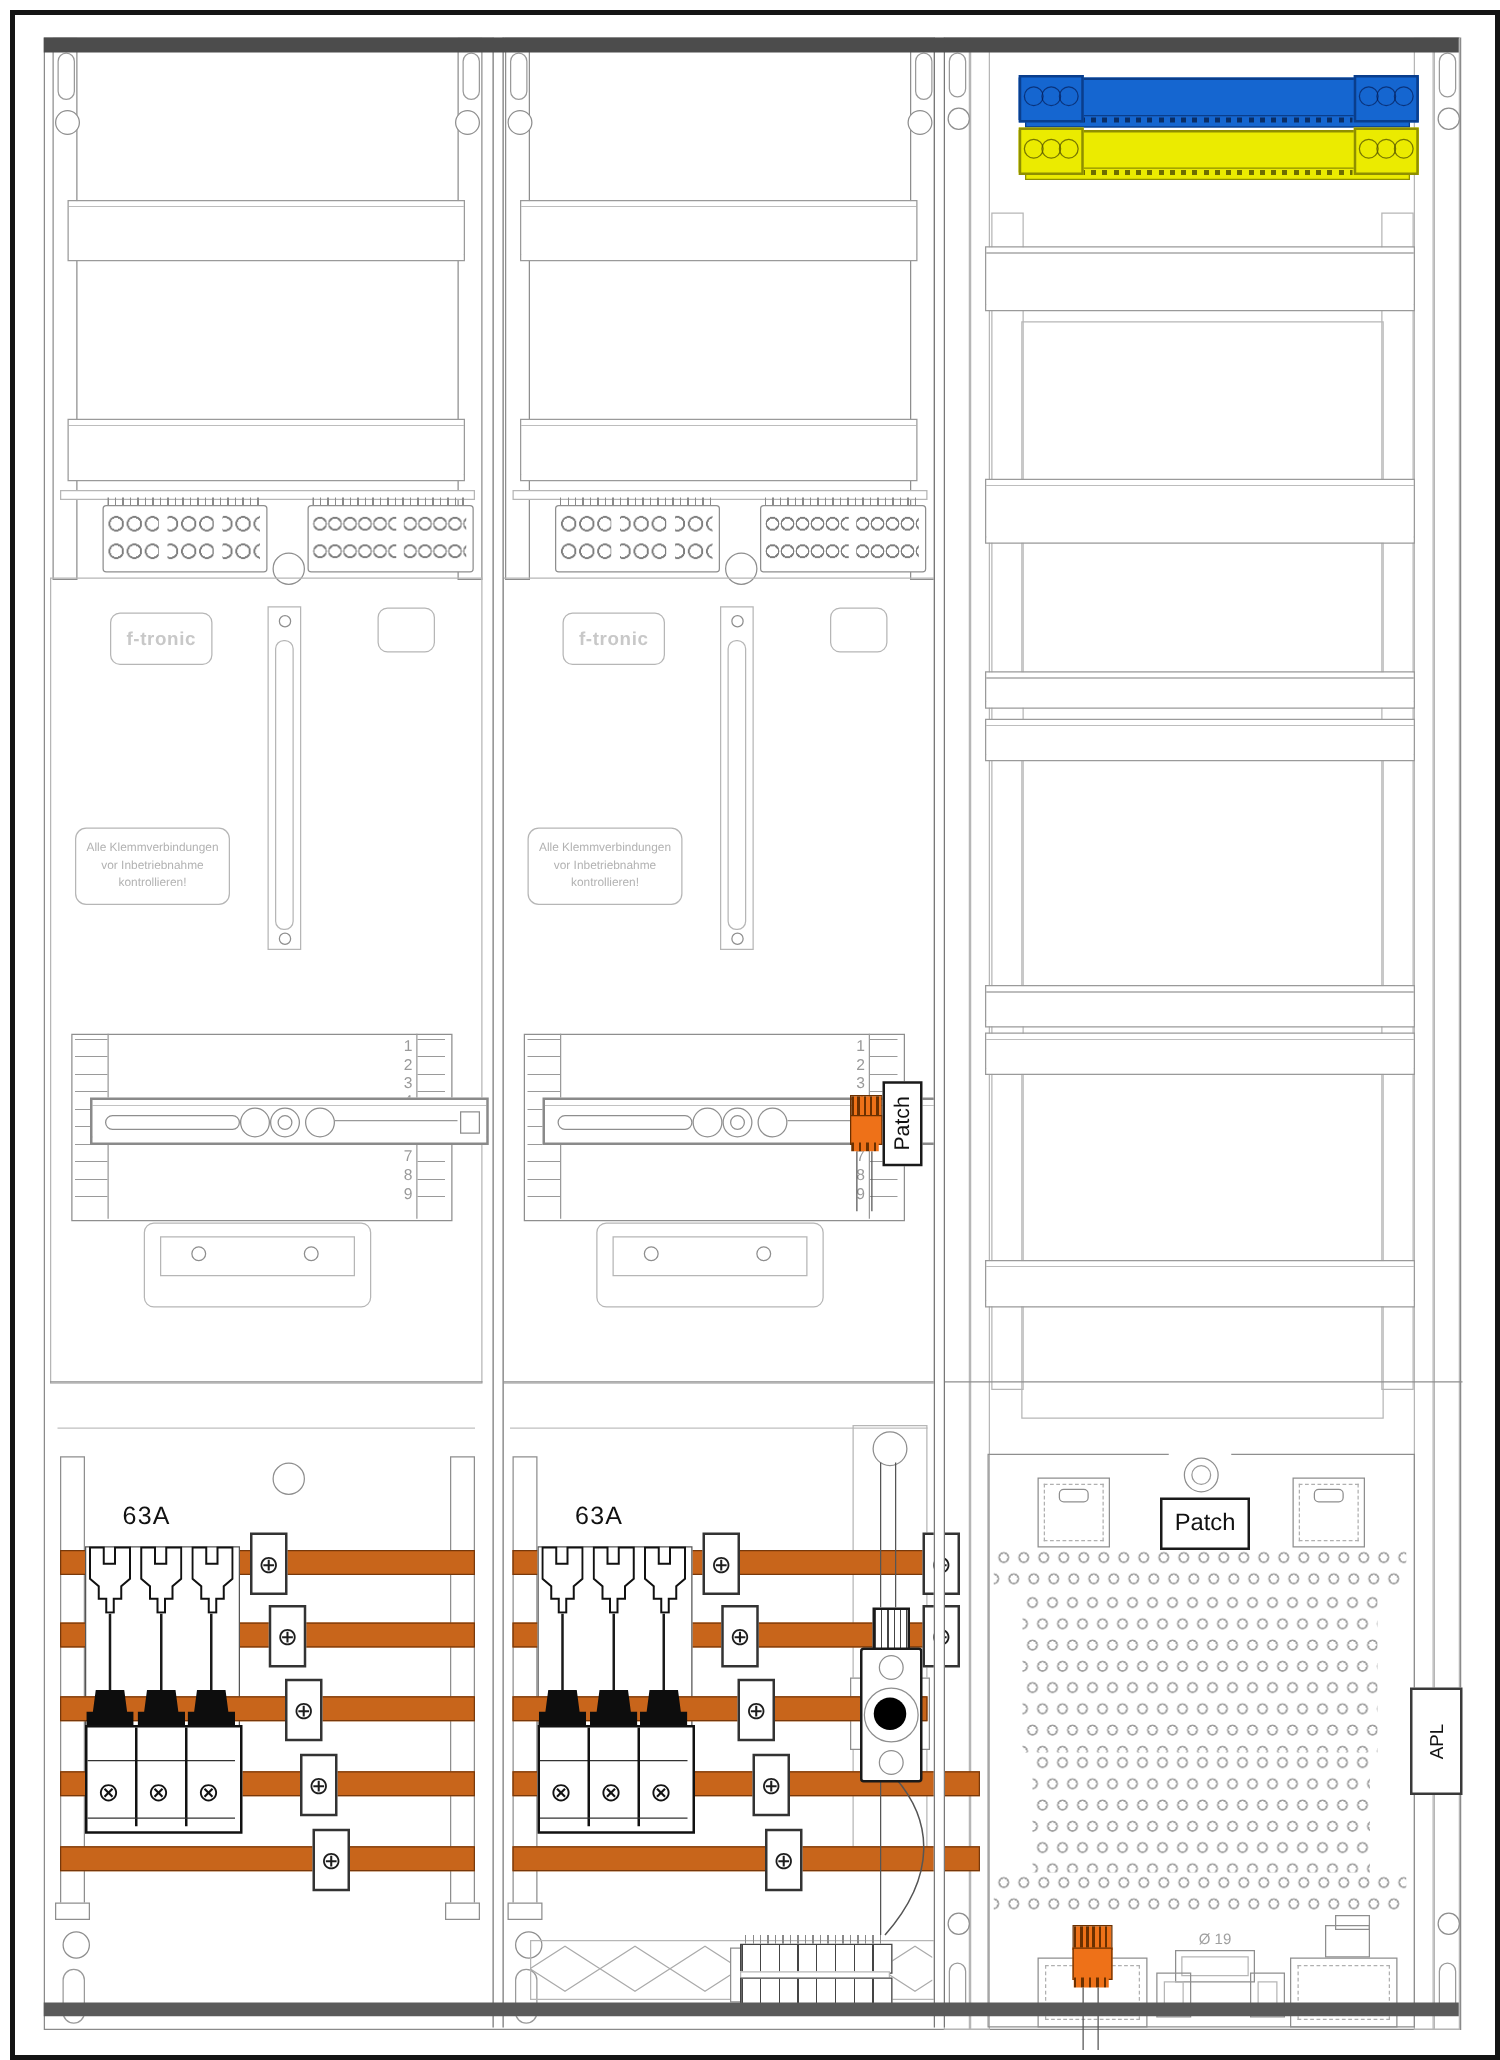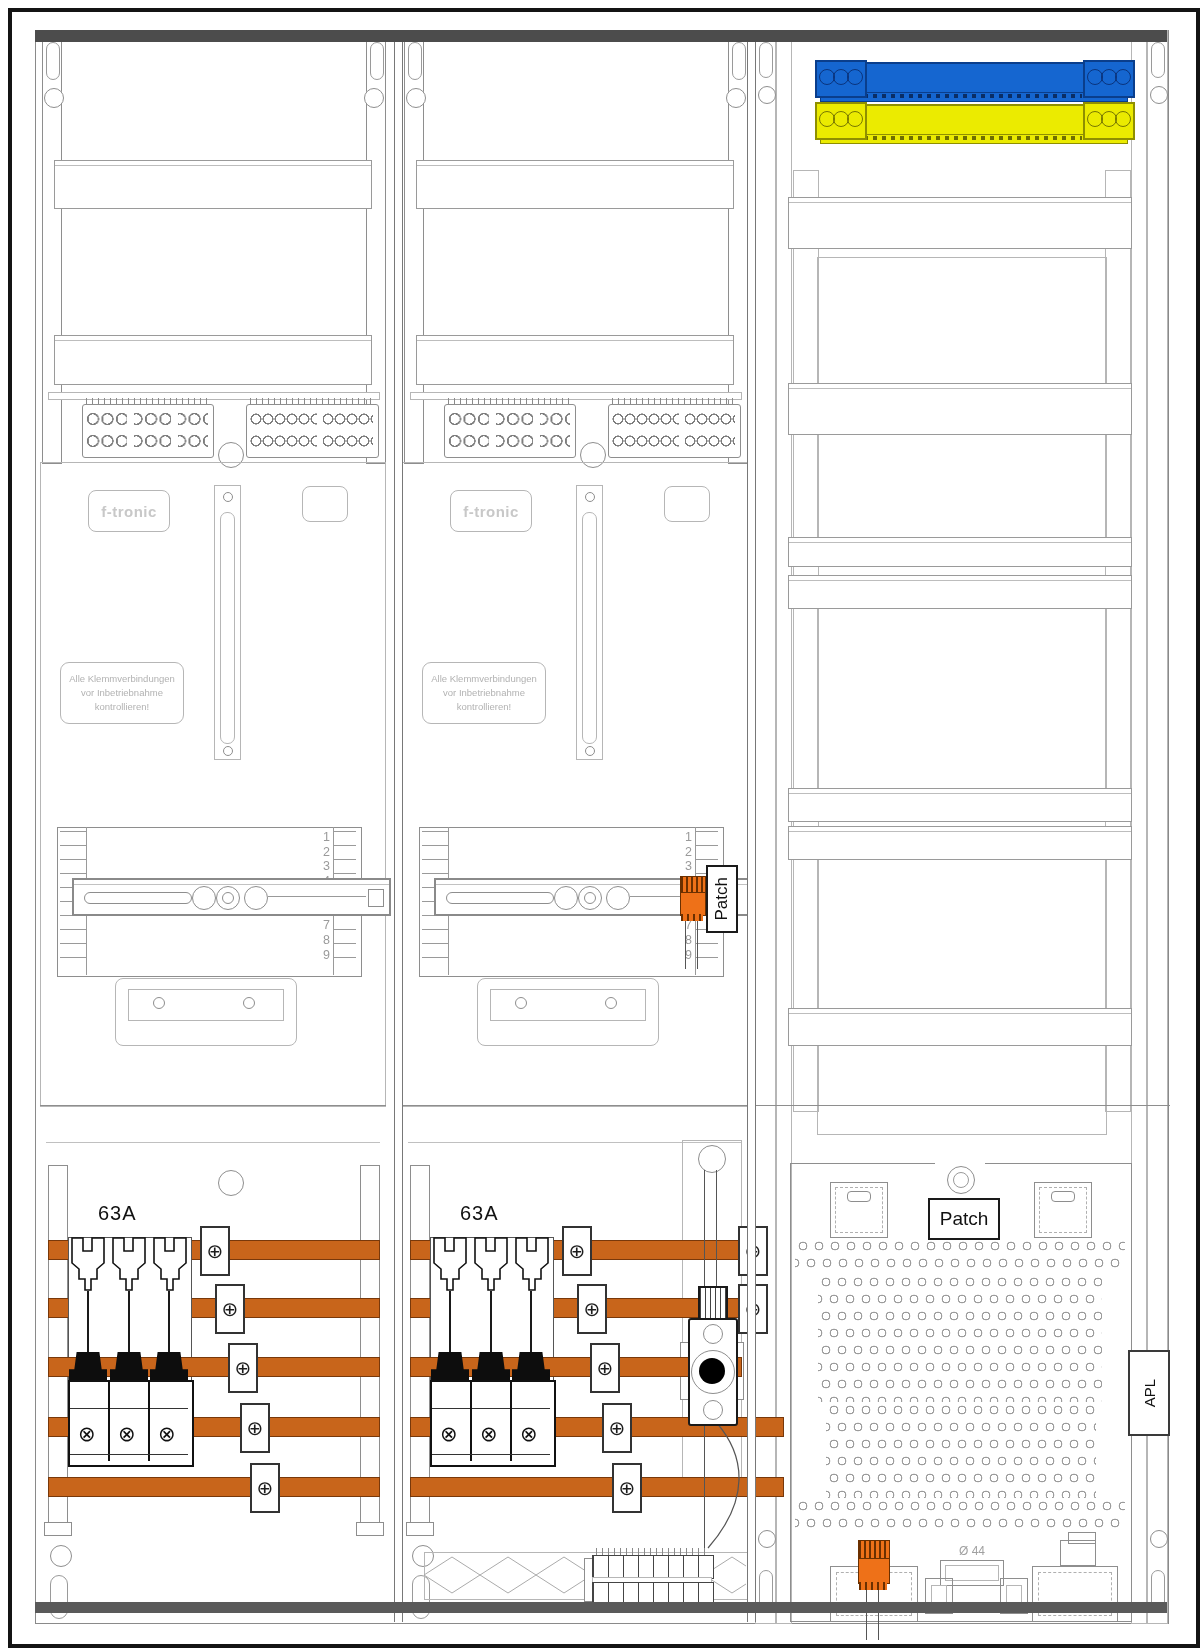--- a/index.html
+++ b/index.html
@@ -427,21 +427,21 @@
 
     <div class="a patchbox" style="left:376px;top:1320px;width:38px;height:82px;background:#fff;border:2px solid #3a3a3a;z-index:5">
         <span class="vtext" style="font-size:15px">APL</span>
       </div>
 
     <div class="a stripes-dk" style="left:106px;top:1510px;width:30px;height:18px;z-index:5"></div>
     <div class="a conn-body" style="left:106px;top:1528px;width:30px;height:24px;z-index:5"></div>
     <div class="a teeth" style="left:107px;top:1552px;width:28px;height:8px;z-index:5"></div>
     <div class="a wire" style="left:114px;top:1560px;height:50px"></div>
     <div class="a wire" style="left:126px;top:1560px;height:50px"></div>
-    <div class="a" style="left:190px;top:1514px;width:60px;text-align:center;font-size:12px;color:#a0a0a0;z-index:4">Ø 44</div>
+    <div class="a" style="left:190px;top:1514px;width:60px;text-align:center;font-size:12px;color:#a0a0a0;z-index:4">Ø 19</div>
     <div class="a md nobg" style="left:188px;top:1530px;width:62px;height:24px;z-index:3">
       <div class="a lt nobg" style="left:4px;top:4px;width:52px;height:14px"></div>
     </div>
     <div class="a md nobg" style="left:308px;top:1510px;width:34px;height:24px;z-index:3"></div>
     <div class="a md nobg" style="left:316px;top:1502px;width:26px;height:10px;z-index:3"></div>
     <div class="a md nobg" style="left:173px;top:1548px;width:26px;height:34px;z-index:3">
       <div class="a lt nobg" style="left:5px;top:6px;width:14px;height:20px"></div>
     </div>
     <div class="a md nobg" style="left:248px;top:1548px;width:26px;height:34px;z-index:3">
       <div class="a lt nobg" style="left:5px;top:6px;width:14px;height:20px"></div>

